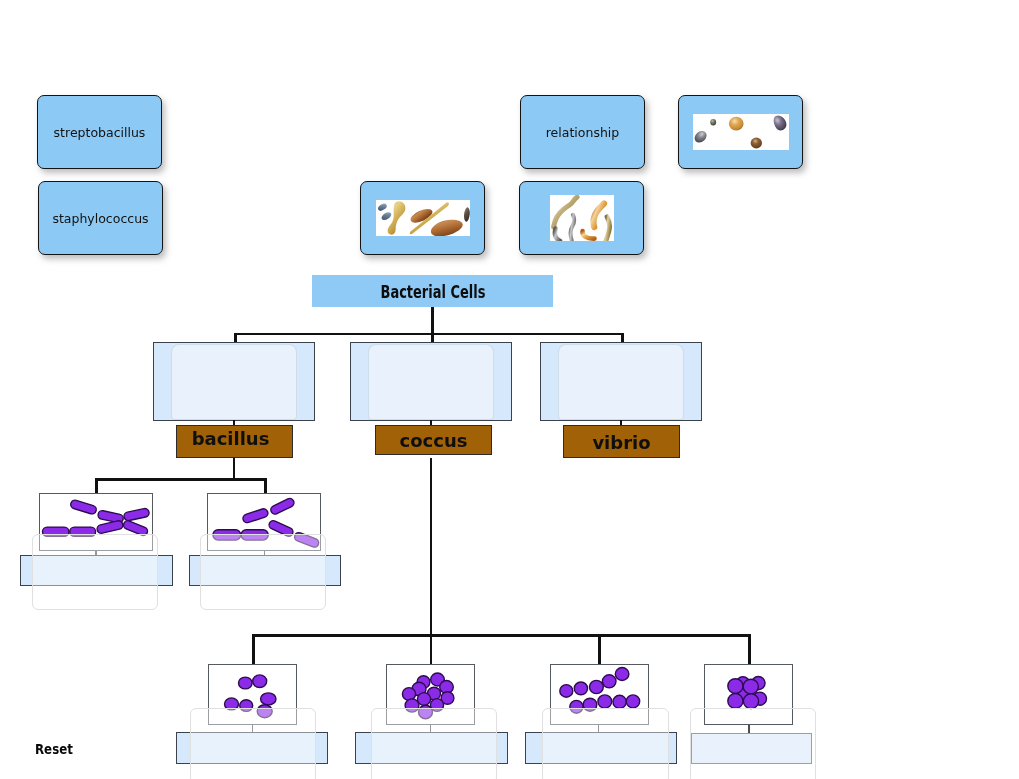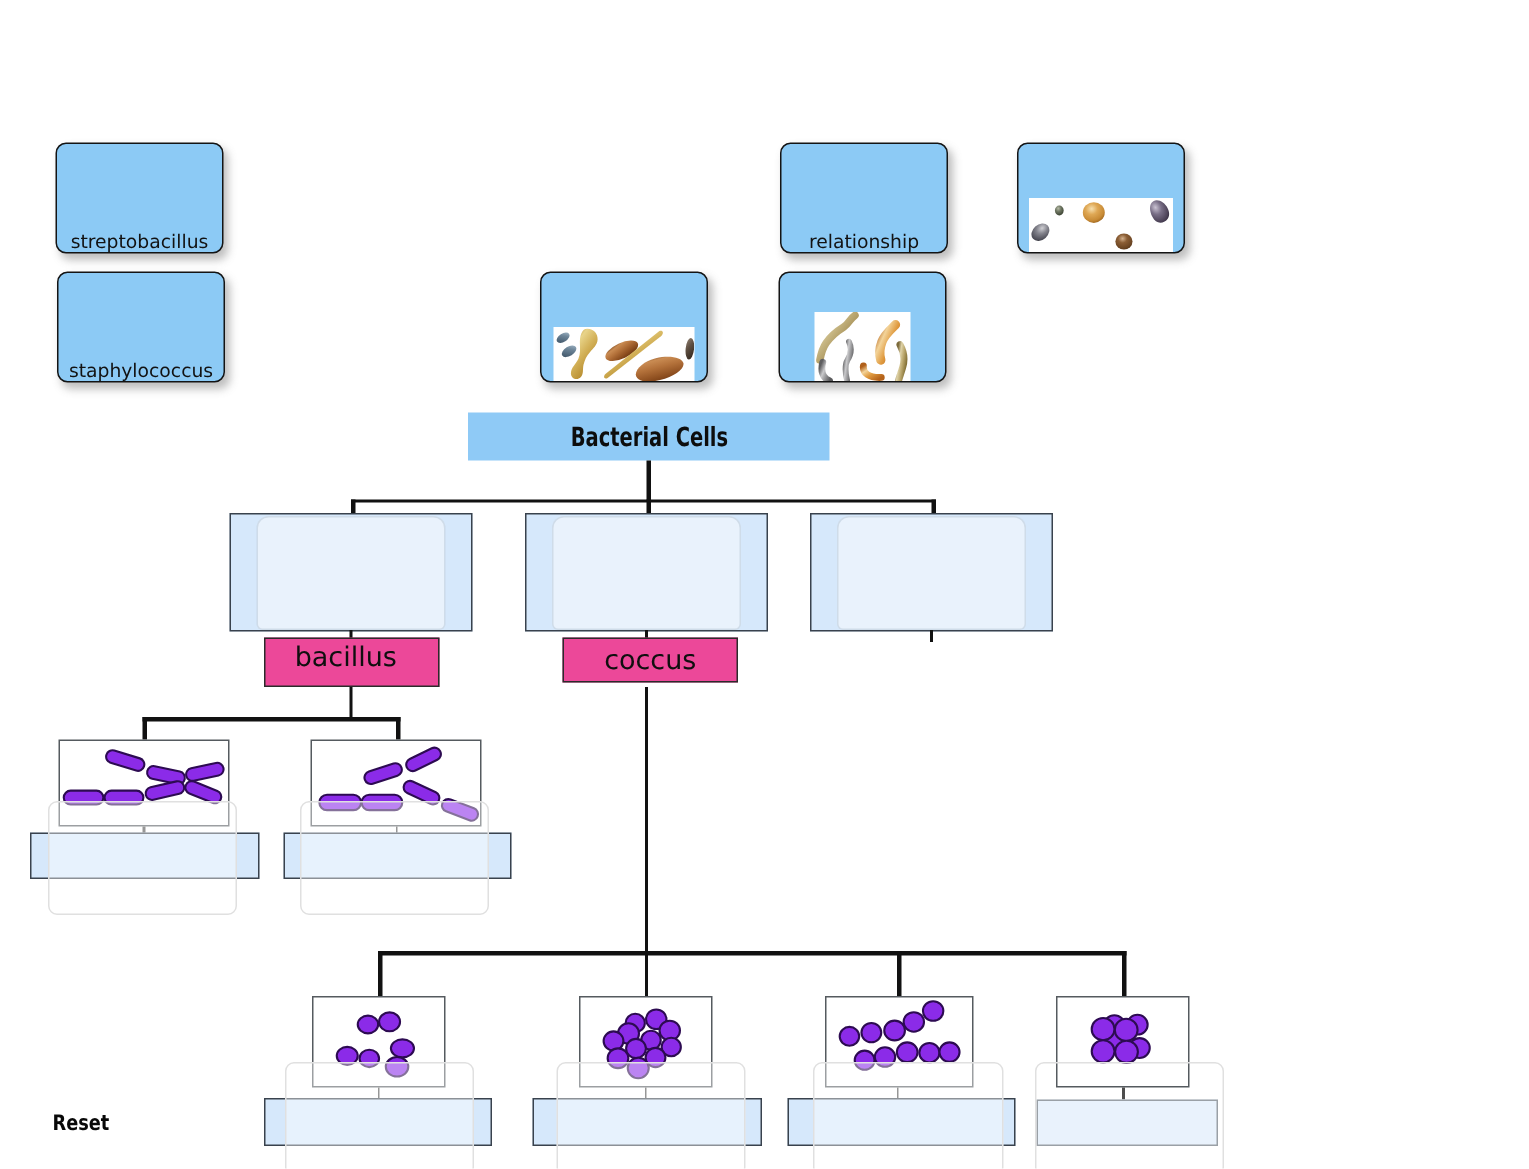--- a/index.html
+++ b/index.html
@@ -7,45 +7,45 @@
   body{width:1019px;height:779px;overflow:hidden;
        font-family:"DejaVu Sans", sans-serif;color:#222;}
   #stage{position:relative;width:1019px;height:779px;background:#fff;}
   svg{display:block;}
 
   
   #prompt{position:absolute;left:16.2px;top:29.3px;width:932px;
           font-size:13.8px;line-height:17.8px;color:#26282b;}
 
   
-  .card{position:absolute;width:112px;height:74px;border:1.4px solid #141414;
+  .card{position:absolute;width:125px;height:74px;border:1.4px solid #141414;
         border-radius:7px;background:#8CCAF5;
         box-shadow:3px 4px 6px rgba(110,110,110,0.45);
-        display:flex;align-items:flex-end;justify-content:center;
+        display:flex;align-items:center;justify-content:center;
         font-size:12.5px;color:#121212;box-sizing:border-box;}
   .card .pic{background:#fff;display:block;position:relative;overflow:hidden;}
 
   
   .root{position:absolute;background:#8FCAF6;color:#0d0d0d;
         display:flex;align-items:center;justify-content:center;}
   .root>span{font-weight:bold;font-size:17.6px;font-stretch:condensed;
         display:inline-block;transform:scaleX(0.82);transform-origin:center;
         white-space:nowrap;line-height:1;position:relative;top:2px;}
   .ln{position:absolute;background:#111;}
   .ln2{position:absolute;background:#4d4d4d;}
 
   .dropzone{position:absolute;box-sizing:border-box;
             border:1.4px solid #39424d;background:#D6E8FB;}
   .dropzone>i{position:absolute;left:17.3px;right:17.3px;top:1.1px;bottom:-0.2px;
             background:#E9F2FC;border-radius:8px 8px 4px 4px;display:block;
             border:0.8px solid rgba(150,170,190,0.30);box-sizing:border-box;}
 
   .labelbox{position:absolute;box-sizing:border-box;border:1.2px solid #2b2b2b;
-            background:#ec4899;display:flex;align-items:center;justify-content:center;
-            font-size:18px;color:#0f0f0f;line-height:1;}
+            background:#a16207;display:flex;align-items:center;justify-content:center;
+            font-size:18px;color:#0f0f0f;line-height:1;font-weight:bold;}
   .labelbox>span{display:inline-block;position:relative;}
   .imgbox{position:absolute;box-sizing:border-box;border:1px solid #555a5f;
           background:#fff;overflow:hidden;}
   .ghost{position:absolute;box-sizing:border-box;border:1px solid #e0e0e0;
          background:transparent;border-radius:6px;}
   .ghostfill{position:absolute;background:rgba(255,255,255,0.42);border-radius:6px;}
   .bluebox{position:absolute;box-sizing:border-box;border:1.4px solid #39424d;
            background:#D6E8FB;}
   .plainbox{position:absolute;box-sizing:border-box;border:1px solid #9aa0a6;
            background:#E9F2FC;}
@@ -215,20 +215,23 @@
   <div class="ln" style="left:232.7px;top:420px;width:2.6px;height:8px"></div>
   <div class="ln" style="left:429.7px;top:420px;width:2.6px;height:8px"></div>
   <div class="ln" style="left:619.7px;top:420px;width:2.6px;height:8px"></div>
 
   <div class="labelbox" style="left:176px;top:425px;width:117px;height:33px">
       <span style="top:-3px;left:-4px">bacillus</span>
     </div>
   <div class="labelbox" style="left:375px;top:425px;width:117px;height:30px">
       <span style="top:1px">coccus</span>
     </div>
+  <div class="labelbox" style="left:563px;top:425px;width:117px;height:33px">
+      <span style="top:1px">vibrio</span>
+    </div>
 
   <div class="ln" style="left:232.7px;top:458px;width:2.6px;height:22px"></div>
   <div class="ln" style="left:95px;top:478px;width:172px;height:2.6px"></div>
   <div class="ln" style="left:95px;top:478px;width:2.6px;height:16px"></div>
   <div class="ln" style="left:264.4px;top:478px;width:2.6px;height:16px"></div>
 
   <div class="ln" style="left:429.7px;top:458px;width:2.6px;height:178px"></div>
   <div class="ln" style="left:252px;top:634px;width:499px;height:2.6px"></div>
   <div class="ln" style="left:252px;top:634px;width:2.6px;height:30px"></div>
   <div class="ln" style="left:429.7px;top:634px;width:2.6px;height:30px"></div>

